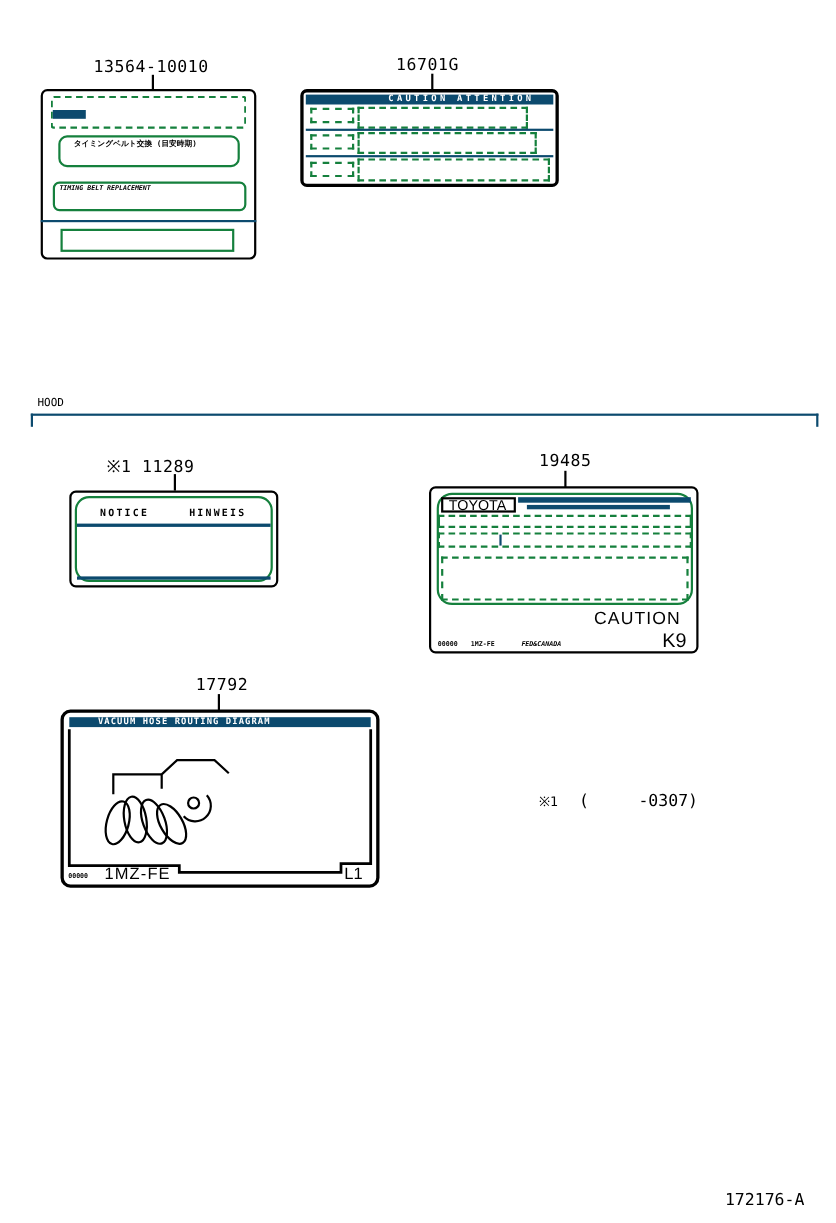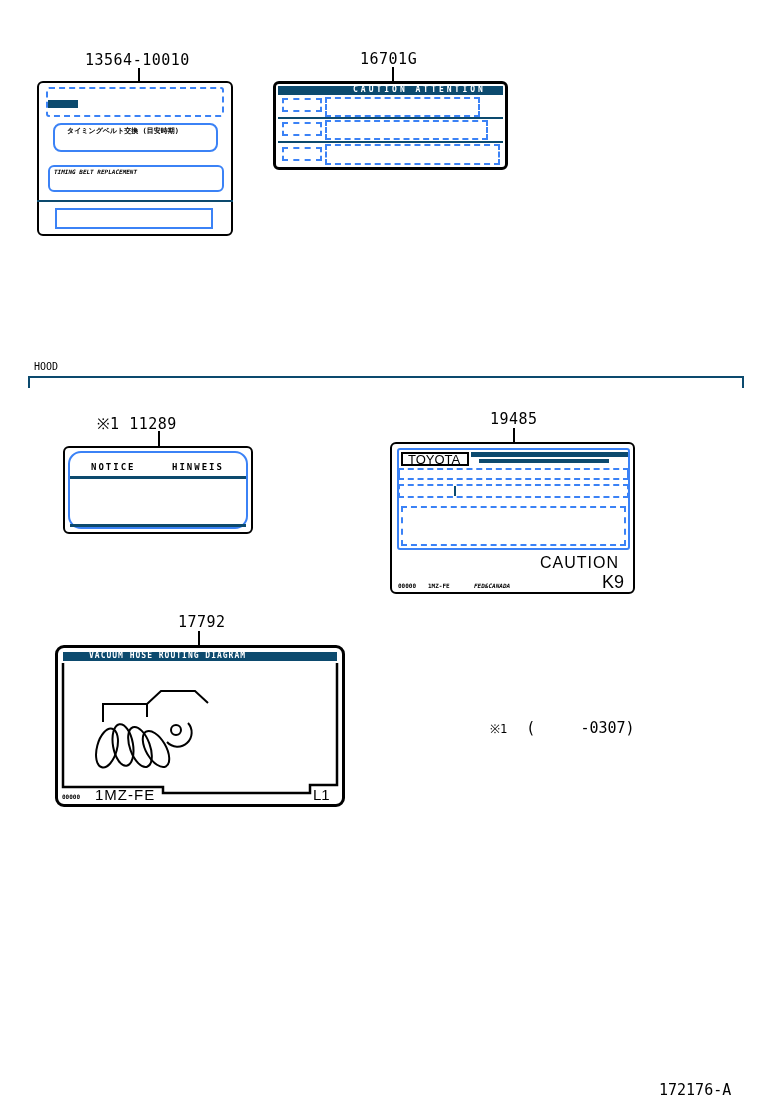--- a/index.html
+++ b/index.html
@@ -2,21 +2,21 @@
 <html><head>
 <meta charset="utf-8">
 <style>
   html, body { margin: 0; padding: 0; background: #ffffff; }
   body { width: 760px; height: 1112px; position: relative; overflow: hidden;
          font-family: "DejaVu Sans Mono", "Liberation Mono", monospace; color: #000; }
   .abs { position: absolute; }
   .partno { position: absolute; font-size: 15px; letter-spacing: 0.5px; white-space: nowrap; }
   .leader { position: absolute; width: 2px; background: #000; }
   .label { position: absolute; border: 2px solid #000; border-radius: 6px; background: #fff; box-sizing: border-box; }
-  .inner { position: absolute; border: 2px solid #3b82f6; box-sizing: border-box; }
+  .inner { position: absolute; border: 2px solid #15803d; box-sizing: border-box; }
   .dash { border-style: dashed; }
   .bar { position: absolute; background: #0c4a6e; }
   .tiny { font-size: 7px; font-weight: bold; white-space: nowrap; position: absolute; }
   .hdrtxt { position: absolute; font-weight: bold; font-size: 9px; letter-spacing: 2px; white-space: nowrap; }
   .whitetxt { color: #fff; }
   svg { position: absolute; overflow: visible; }
 </style>
 </head>
 <body>
 
@@ -66,21 +66,21 @@
     <div class="hdrtxt" style="left:21px; top:9px; font-size:9px;">NOTICE</div>
     <div class="hdrtxt" style="left:102px; top:9px; font-size:9px;">HINWEIS</div>
     <div class="bar" style="left:0; top:23px; width:176px; height:3px;"></div>
     <div class="bar" style="left:0; top:71px; width:176px; height:3px;"></div>
   </div>
 </div>
 
 <div class="partno" style="left:490px; top:410px;">19485</div>
 <div class="leader" style="left:513px; top:428px; height:16px;"></div>
 <div class="label" style="left:390px; top:442px; width:245px; height:152px;">
-  <div class="inner" style="left:5px; top:4px; width:233px; height:102px; border-radius:3px;">
+  <div class="inner" style="left:5px; top:4px; width:233px; height:102px; border-radius:14px;">
     <div class="abs" style="left:2px; top:2px; width:68px; height:14px; border:2px solid #000; box-sizing:border-box;">
       <div class="abs" style="left:5px; top:-2px; font-family:'Liberation Sans', sans-serif; font-size:13px;">TOYOTA</div>
     </div>
     <div class="bar" style="left:72px; top:2px; width:157px; height:5px;"></div>
     <div class="bar" style="left:80px; top:9px; width:130px; height:4px;"></div>
     <div class="inner dash" style="left:-1px; top:18px; width:231px; height:12px;"></div>
     <div class="inner dash" style="left:-1px; top:34px; width:231px; height:14px;"></div>
     <div class="bar" style="left:55px; top:36px; width:2px; height:10px;"></div>
     <div class="inner dash" style="left:2px; top:56px; width:225px; height:40px;"></div>
   </div>

